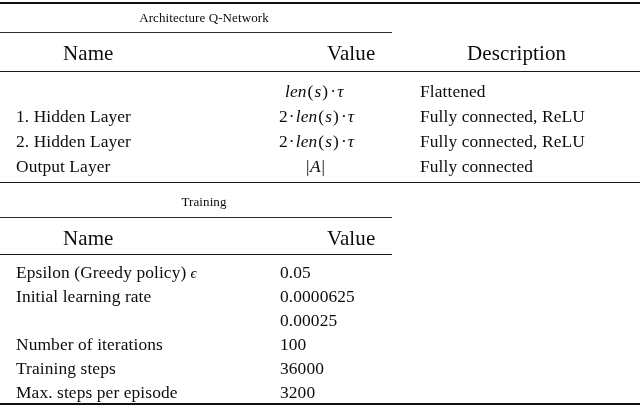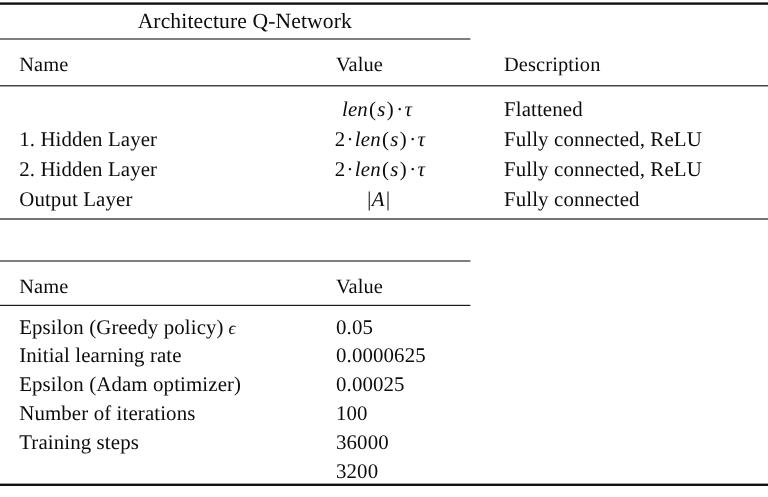--- a/index.html
+++ b/index.html
@@ -32,23 +32,23 @@
   .rule-mid    { height: 1.3px; background: #1a1a1a; }
 
   
   .cell {
     position: absolute;
     white-space: nowrap;
     font-size: 17.4px;
     line-height: 19px;
     letter-spacing: 0.1px;
   }
-  .cell.head { font-size: 17px; }
+  .cell.head { font-size: 21px; margin-left: 47px; }
   .cell.title {
-    font-size: 18px;
+    font-size: 13px;
     text-align: center;
   }
   .math {
     font-style: italic;
     font-family: "Liberation Serif", "DejaVu Serif", serif;
   }
   .math .op   { font-style: normal; padding: 0 1px; }
   .math .num  { font-style: normal; }
   .math .tau  { font-style: italic; }
   .eps {
@@ -91,34 +91,35 @@
   <div class="cell col-desc" style="top:107px;">Fully connected, ReLU</div>
 
   <div class="cell col-name" style="top:132px;">2. Hidden Layer</div>
   <div class="cell math" style="left:279px; top:132px;"><span class="num">2</span><span class="op">·</span><span>len</span><span class="op">(</span><span>s</span><span class="op">)</span><span class="op">·</span><span class="tau">τ</span></div>
   <div class="cell col-desc" style="top:132px;">Fully connected, ReLU</div>
 
   <div class="cell col-name" style="top:157px;">Output Layer</div>
   <div class="cell math" style="left:305px; top:157px;">|A|</div>
   <div class="cell col-desc" style="top:157px;">Fully connected</div>
 
+  <div class="cell title title-train" style="top:192px;">Training</div>
 
   <div class="cell head col-name" style="top:229px;">Name</div>
   <div class="cell head col-value" style="top:229px;">Value</div>
 
   <div class="cell col-name" style="top:263px;"><span>Epsilon (Greedy policy)</span><span class="eps" style="margin-left:4px;">ϵ</span></div>
   <div class="cell col-value" style="top:263px;">0.05</div>
 
   <div class="cell col-name" style="top:287px;text-align:center;">Initial learning rate</div>
   <div class="cell col-value" style="top:287px;">0.0000625</div>
 
-  <div class="cell col-name" style="top:311px;">Epsilon (Adam optimizer)</div>
   <div class="cell col-value" style="top:311px;">0.00025</div>
 
   <div class="cell col-name" style="top:335px;">Number of iterations</div>
   <div class="cell col-value" style="top:335px;">100</div>
 
   <div class="cell col-name" style="top:359px;">Training steps</div>
   <div class="cell col-value" style="top:359px;">36000</div>
 
+  <div class="cell col-name" style="top:383px;">Max. steps per episode</div>
   <div class="cell col-value" style="top:383px;">3200</div>
 
 </div>
 
 </body></html>

